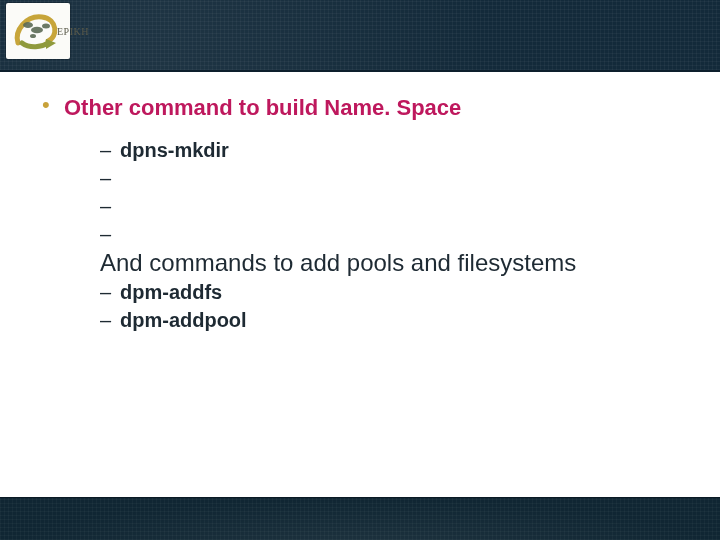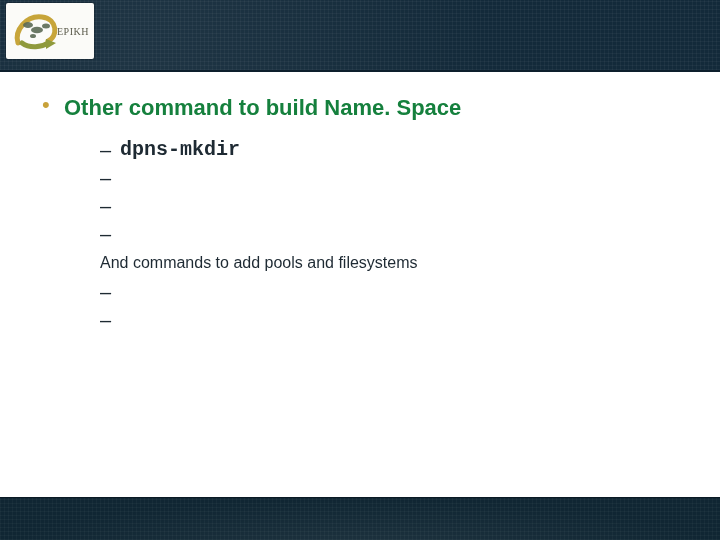--- a/index.html
+++ b/index.html
@@ -28,21 +28,21 @@
     background-image:
       radial-gradient(circle at 20% 70%, rgba(255,255,255,0.05), rgba(0,0,0,0) 60%),
       repeating-linear-gradient(90deg, rgba(255,255,255,0.04) 0 1px, rgba(0,0,0,0) 1px 4px),
       repeating-linear-gradient(0deg,  rgba(255,255,255,0.04) 0 1px, rgba(0,0,0,0) 1px 4px);
     border-bottom: 2px solid #0d1f2c;
   }
   .logo-box {
     position: absolute;
     left: 6px;
     top: 3px;
-    width: 88px;
+    width: 64px;
     height: 56px;
     background: #fbfbf8;
     border-radius: 2px;
     box-shadow: 0 0 0 1px rgba(0,0,0,0.15);
   }
   .logo-box svg { display: block; }
   .logo-label {
     position: absolute;
     left: 51px;
     top: 23px;
@@ -84,44 +84,44 @@
   .lvl1 .bullet {
     width: 22px;
     flex: 0 0 22px;
     text-align: left;
     color: #c8a23a;
     font-size: 22px;
     line-height: 26px;
     padding-top: 0;
   }
   .lvl1 .txt {
-    color: #15803d;
+    color: #be185d;
     font-weight: bold;
     font-size: 22px;
   }
   .sublist {
     padding-left: 58px;
     padding-top: 4px;
   }
   .sub .dash {
     width: 20px;
     flex: 0 0 20px;
     color: #1e2a33;
     font-size: 20px;
     line-height: 28px;
   }
   .sub .txt {
     color: #1e2a33;
     font-size: 20px;
     line-height: 28px;
   }
-  .sub.bold .txt { font-weight: bold; font-family: Liberation Mono, monospace; }
+  .sub.bold .txt { font-weight: bold; }
   .noteline {
     color: #1e2a33;
-    font-size: 16px;
+    font-size: 24px;
     line-height: 30px;
     padding-left: 0;
   }
 </style>
 </head>
 <body>
 
 <div class="slide">
 
   <div class="top-band">
@@ -160,21 +160,23 @@
       </div>
       <div class="row sub bold">
         <div class="dash">–</div>
       </div>
       <div class="row sub bold">
         <div class="dash">–</div>
       </div>
       <div class="noteline">And commands to add pools and filesystems</div>
       <div class="row sub bold">
         <div class="dash">–</div>
+        <div class="txt">dpm-addfs</div>
       </div>
       <div class="row sub bold">
         <div class="dash">–</div>
+        <div class="txt">dpm-addpool</div>
       </div>
     </div>
   </div>
 
   <div class="bottom-band"></div>
 </div>
 
 </body></html>

